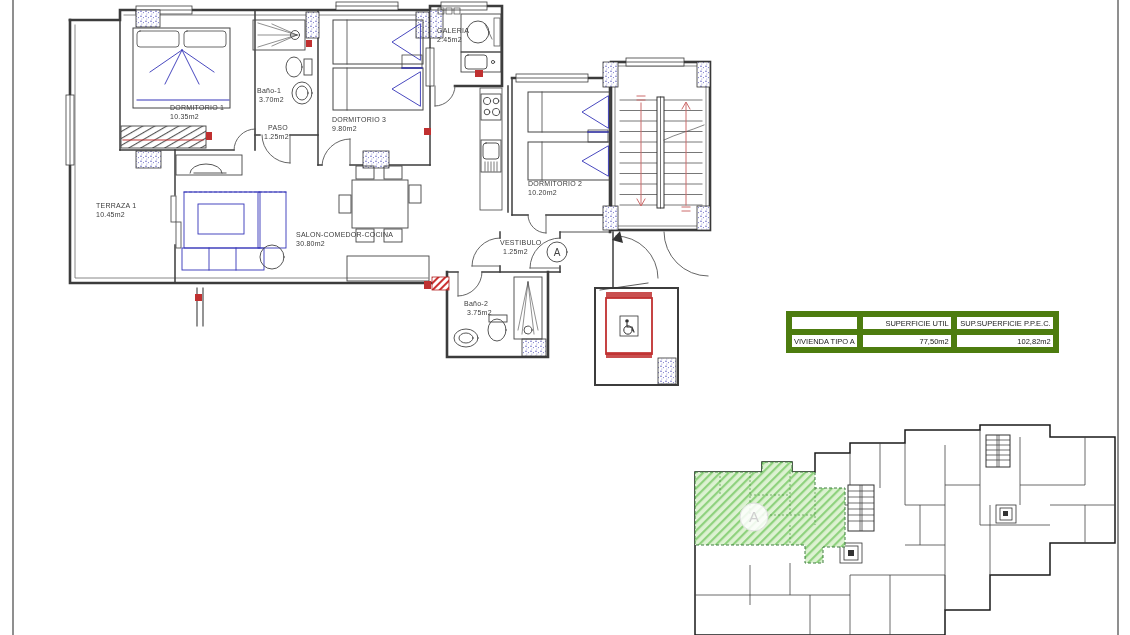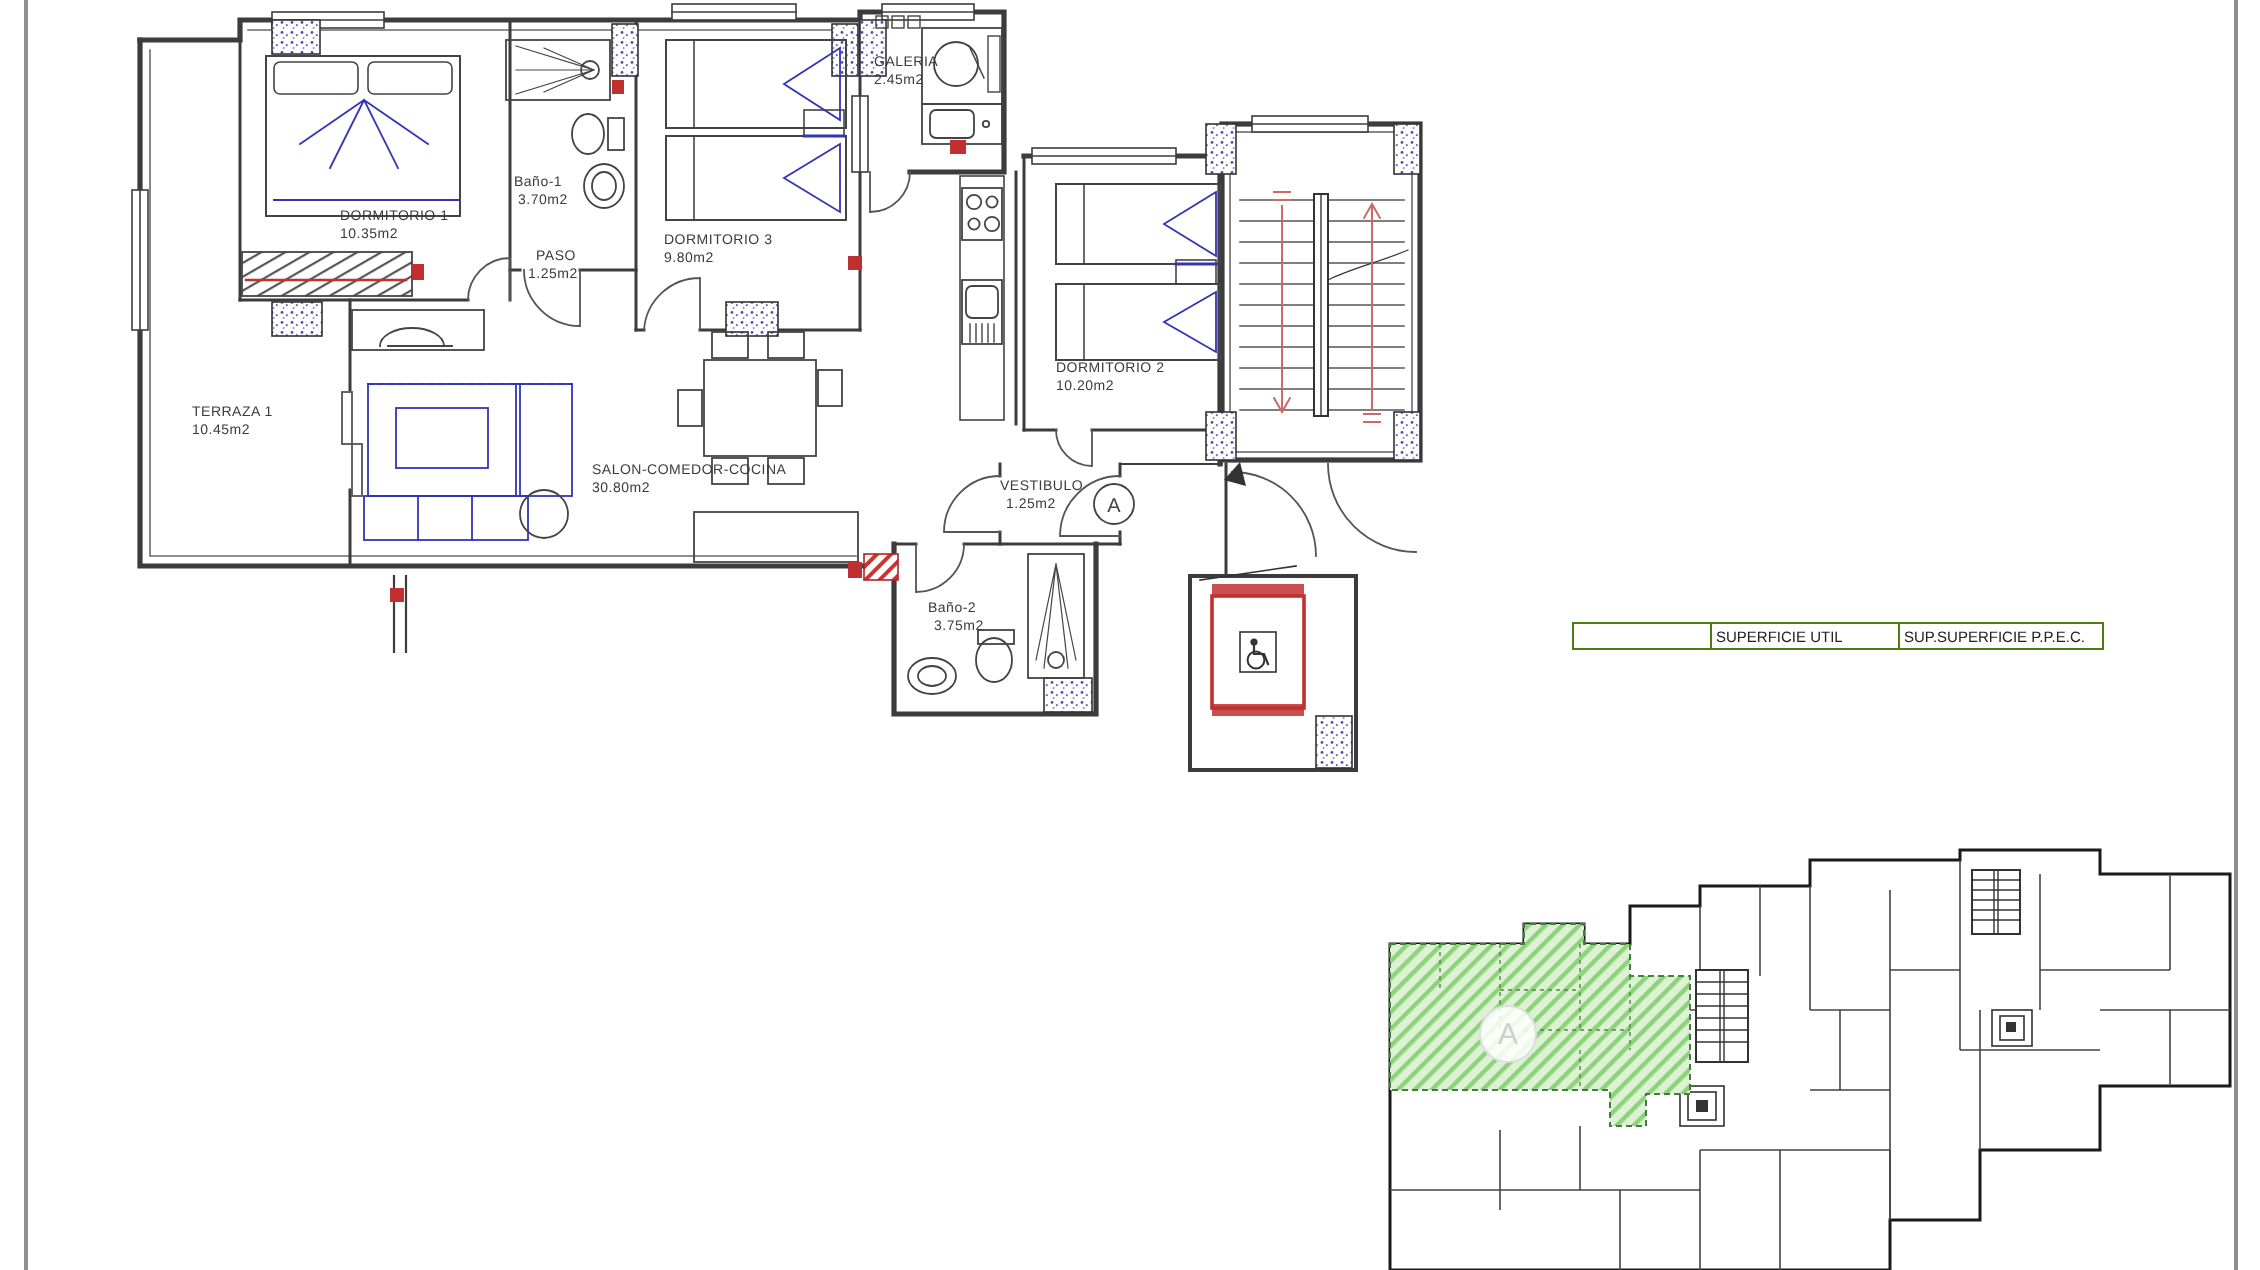--- a/index.html
+++ b/index.html
@@ -7,21 +7,21 @@
         font-family:"Liberation Sans",sans-serif;}
   .border-line{position:absolute;top:0;width:2px;height:635px;background:#8f8f8f;}
   .border-left{left:12px;}
   .border-right{left:1117px;}
   svg{position:absolute;left:0;top:0;}
   svg text{font-family:"Liberation Sans",sans-serif;}
   .lbl{font-size:7px;fill:#3b3b3b;letter-spacing:.25px;}
   .marker{font-size:10px;fill:#444;}
   .sumtable{position:absolute;left:786px;top:311px;border-collapse:collapse;
             font-size:7.5px;color:#222;table-layout:fixed;}
-  .sumtable td{border:1px solid #4d7c0f;text-align:left;height:12px;padding:0 2px;
+  .sumtable td{border:6px solid #4d7c0f;text-align:right;height:12px;padding:0 2px;
                white-space:nowrap;overflow:hidden;}
 </style>
 </head>
 <body>
 
 <div class="page">
   <div class="border-line border-left"></div>
   <div class="border-line border-right"></div>
 
   <svg width="1130" height="635" viewBox="0 0 1130 635">
@@ -360,15 +360,20 @@
         <col style="width:69px">
         <col style="width:94px">
         <col style="width:102px">
       </colgroup>
     <tbody>
         <tr>
       <td></td>
       <td>SUPERFICIE UTIL</td>
       <td>SUP.SUPERFICIE P.P.E.C.</td>
     </tr>
+    <tr>
+      <td>VIVIENDA TIPO A</td>
+      <td>77,50m2</td>
+      <td>102,82m2</td>
+    </tr>
   </tbody>
     </table>
 </div>
 
 </body></html>

